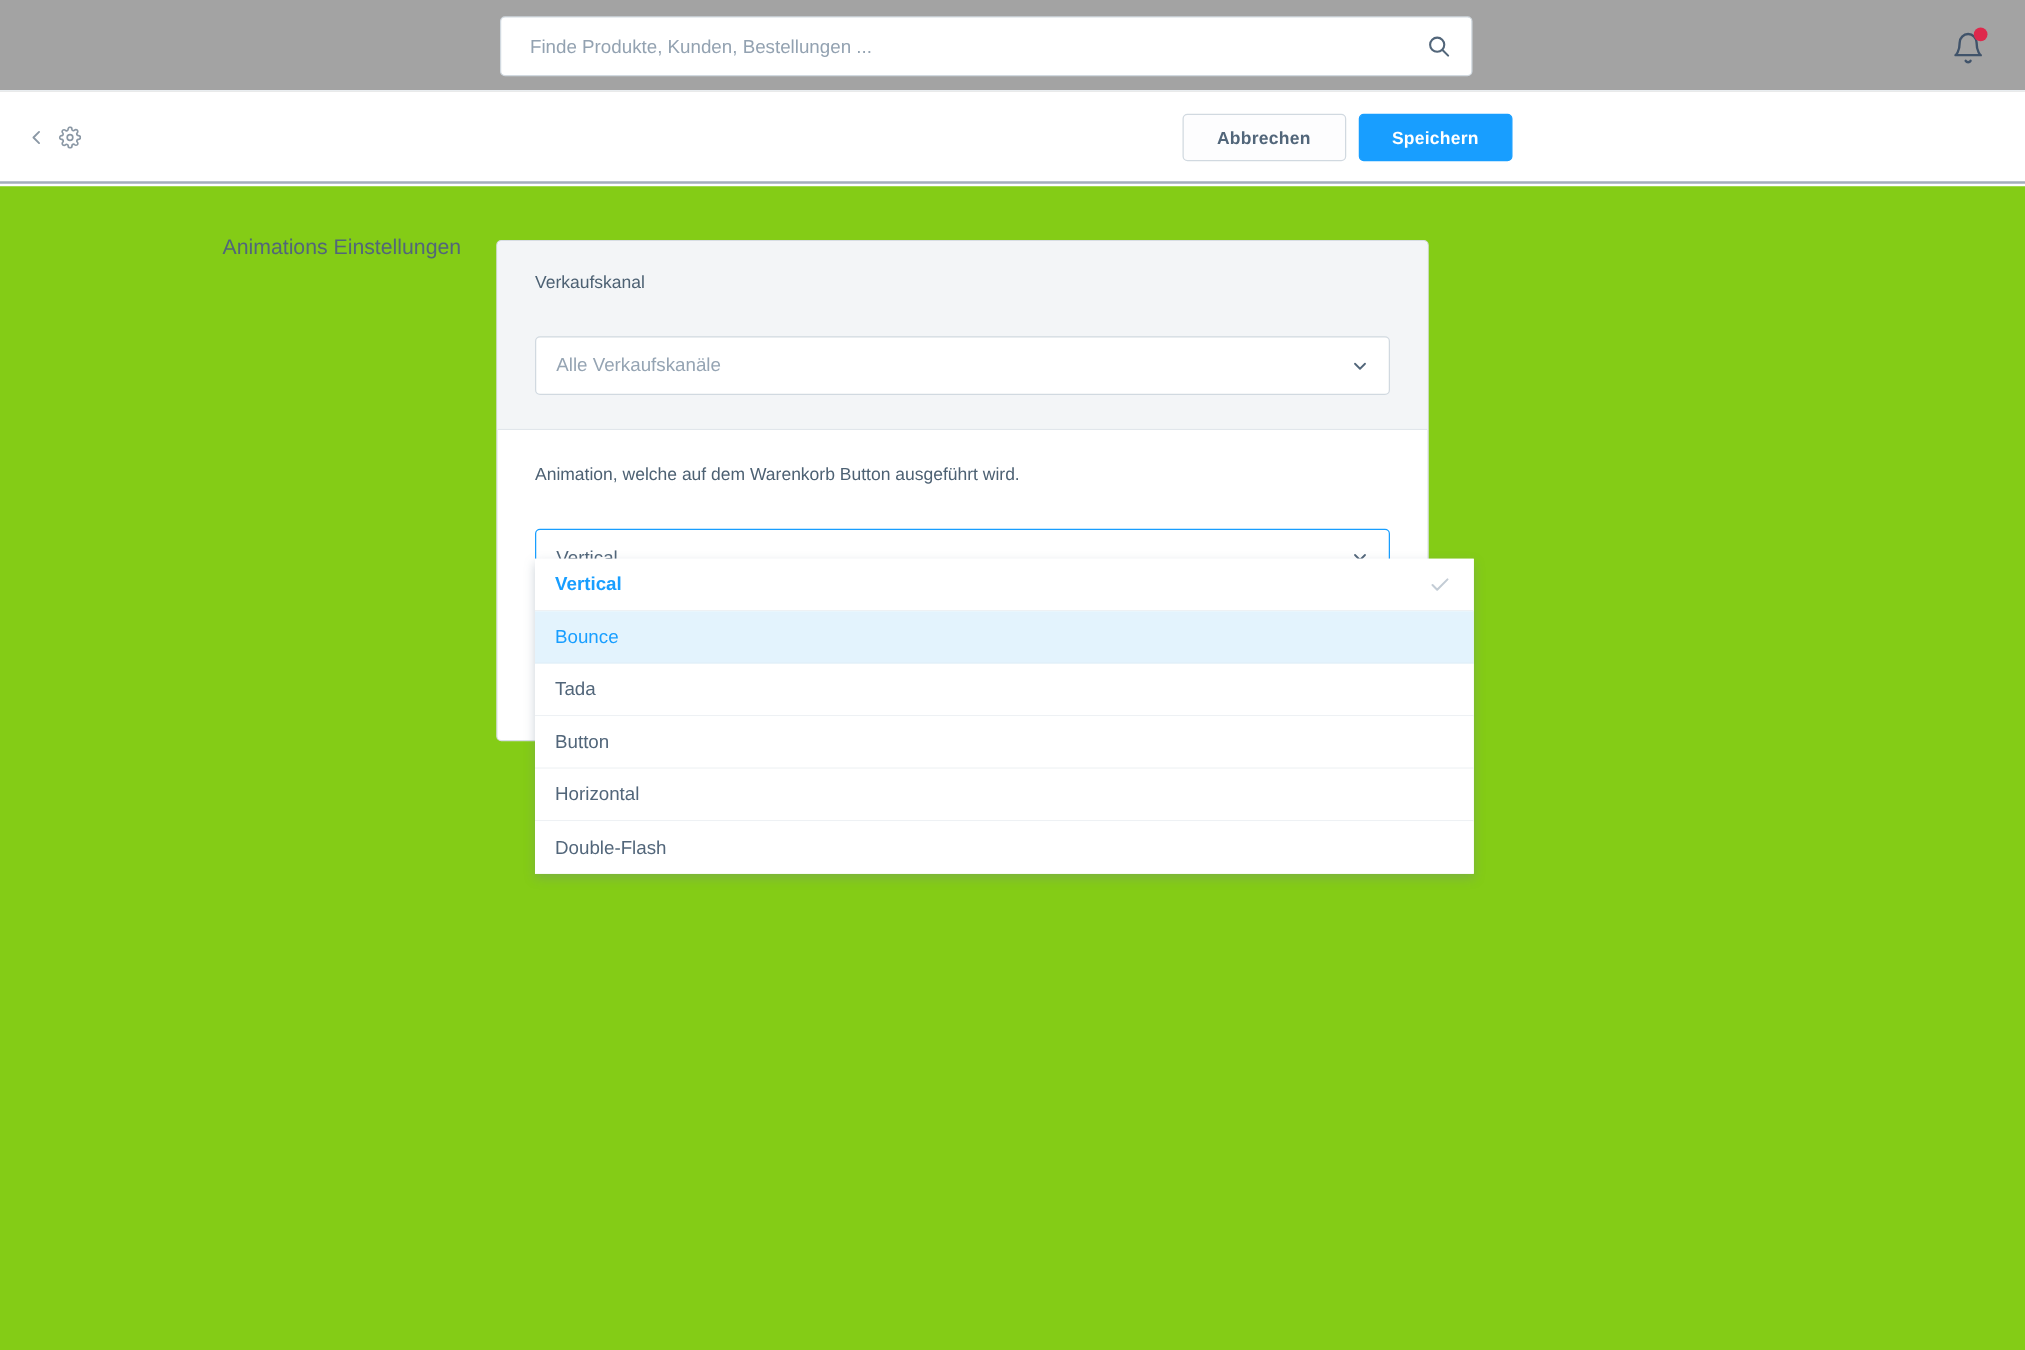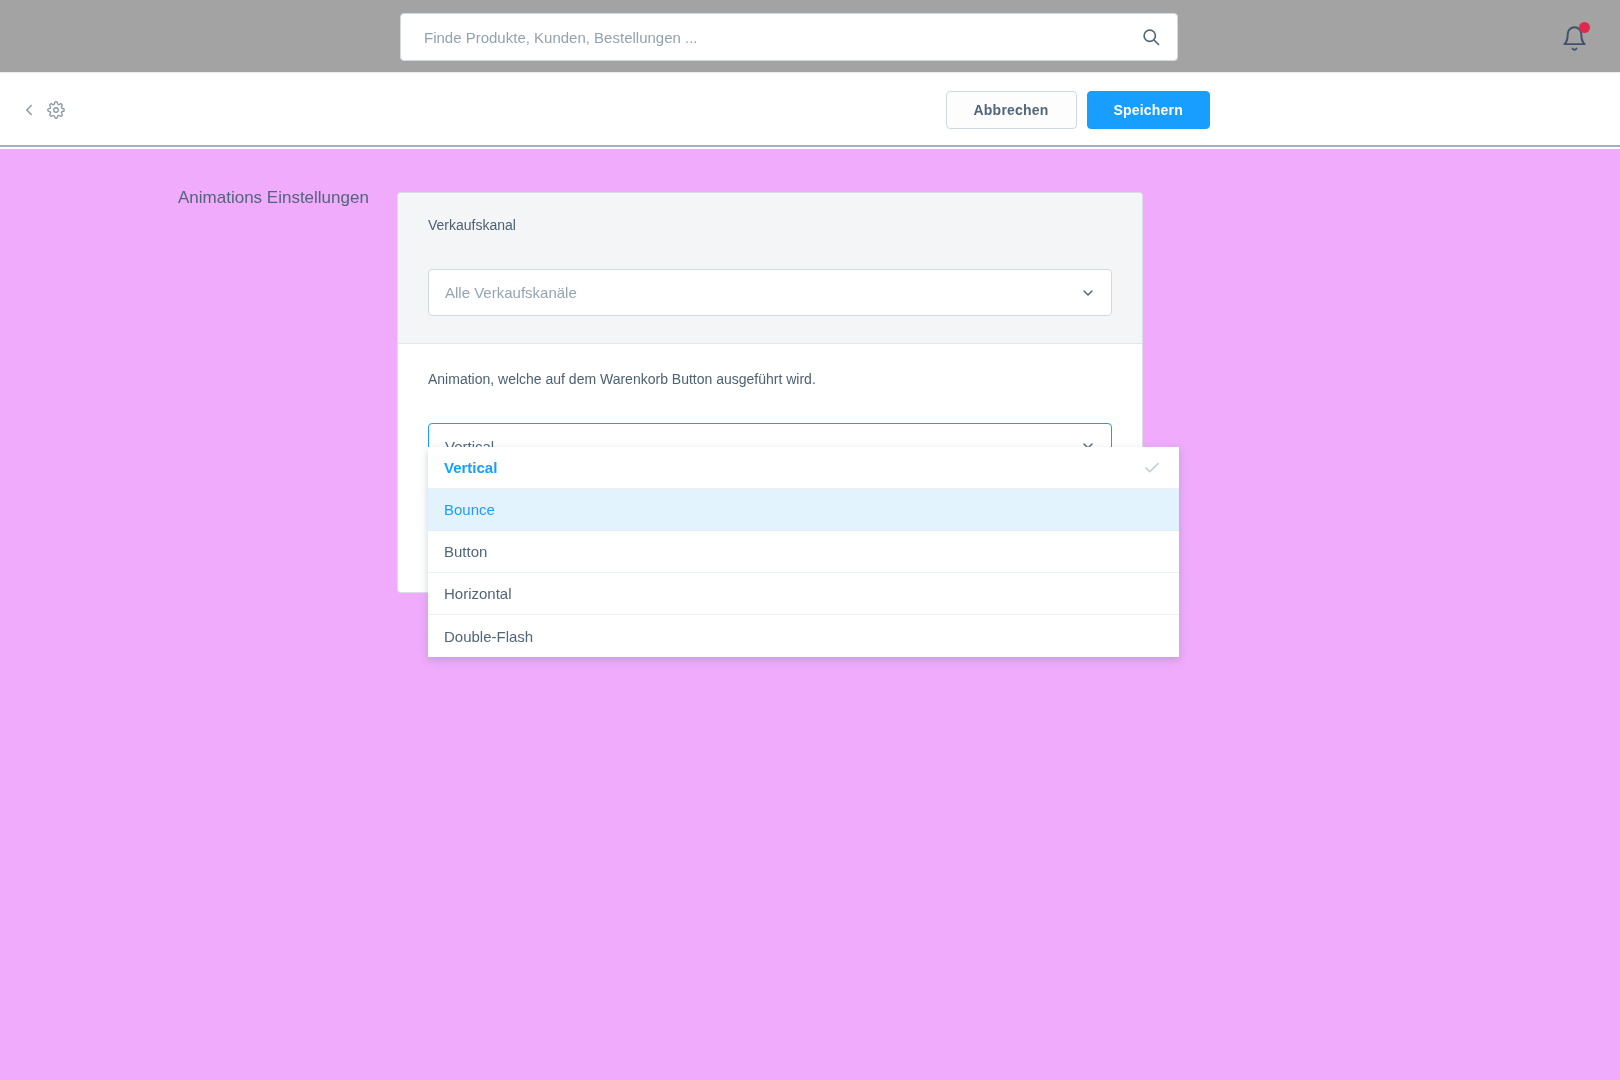--- a/index.html
+++ b/index.html
@@ -27,21 +27,21 @@
   .icon-btn{position:absolute;top:0;height:100%;display:flex;align-items:center;cursor:pointer;background:none;border:none;padding:0;}
   .back-btn{left:20px;}
   .gear-btn{left:47px;}
   .smart-title{position:absolute;left:400px;top:0;height:100%;display:flex;align-items:center;margin:0;font-size:20px;font-weight:700;color:#48five;color:#475b6e;letter-spacing:.2px;}
   .smart-actions{position:absolute;right:410px;top:0;height:100%;display:flex;align-items:center;gap:10px;}
   .btn{height:38px;border-radius:4px;font-size:14px;font-weight:700;font-family:inherit;cursor:pointer;letter-spacing:.2px;}
   .btn-default{background:#fdfdfe;border:1px solid #d1d9e0;color:var(--text);padding:0 27px;}
   .btn-primary{background:var(--accent);border:1px solid var(--accent);color:#fff;padding:0 26px;}
 
   
-  .content{position:absolute;top:149px;left:0;right:0;bottom:0;background:#f0abfc;}
+  .content{position:absolute;top:149px;left:0;right:0;bottom:0;background:#84cc16;}
   .section-title{position:absolute;left:178px;top:39px;margin:0;font-size:17px;font-weight:400;color:var(--text);}
   .card{position:absolute;left:397px;top:43px;width:746px;height:401px;background:#fff;border:1px solid #d8dee4;border-radius:4px;}
   .card-gray{height:151px;background:var(--card-section-bg);border-bottom:1px solid #e1e6eb;border-radius:4px 4px 0 0;padding:24px 30px 0 30px;}
   .field-label{display:block;font-size:14px;color:#4d6173;margin-bottom:9px;}
   .select{position:relative;height:47px;background:#fff;border:1px solid #d1d9e0;border-radius:4px;display:flex;align-items:center;padding:0 44px 0 16px;font-size:15px;cursor:pointer;margin-top:36px;}
   .select .chev{position:absolute;right:15px;top:50%;margin-top:-8px;}
   .placeholder-text{color:#95a4b3;}
   .card-white{padding:27px 30px 0 30px;}
   .select.focused{border-color:var(--accent);height:46px;color:var(--text);}
 
@@ -121,20 +121,23 @@
         <div class="dropdown-item selected">
           <span>Vertical</span>
           <svg width="18" height="18" viewBox="0 0 24 24" fill="none" stroke="#c3ccd5" stroke-width="2.2" stroke-linecap="round" stroke-linejoin="round">
             <polyline points="20 6 9 17 4 12"></polyline>
           </svg>
         </div>
         <div class="dropdown-item hovered">
           <span>Bounce</span>
         </div>
         <div class="dropdown-item">
+          <span>Tada</span>
+        </div>
+        <div class="dropdown-item">
           <span>Button</span>
         </div>
         <div class="dropdown-item">
           <span>Horizontal</span>
         </div>
         <div class="dropdown-item">
           <span>Double-Flash</span>
         </div>
       </div>
   </main>

